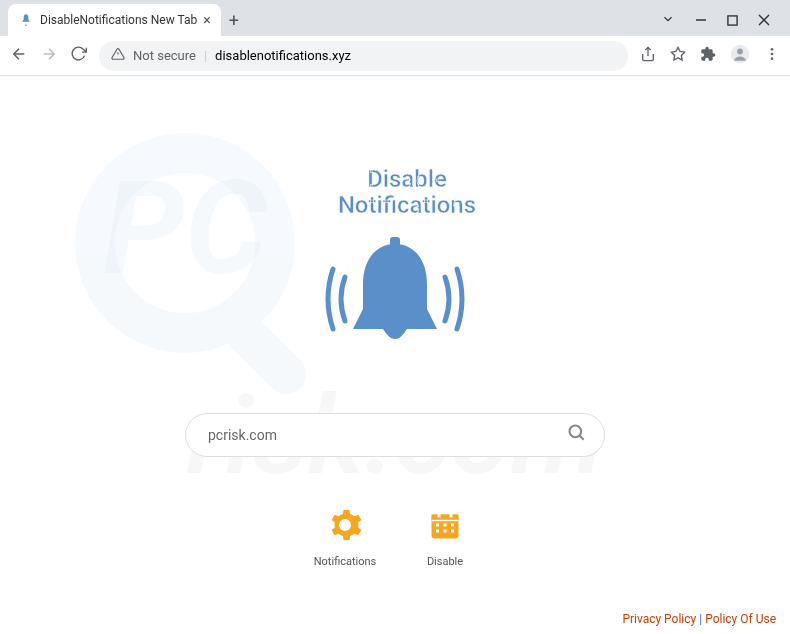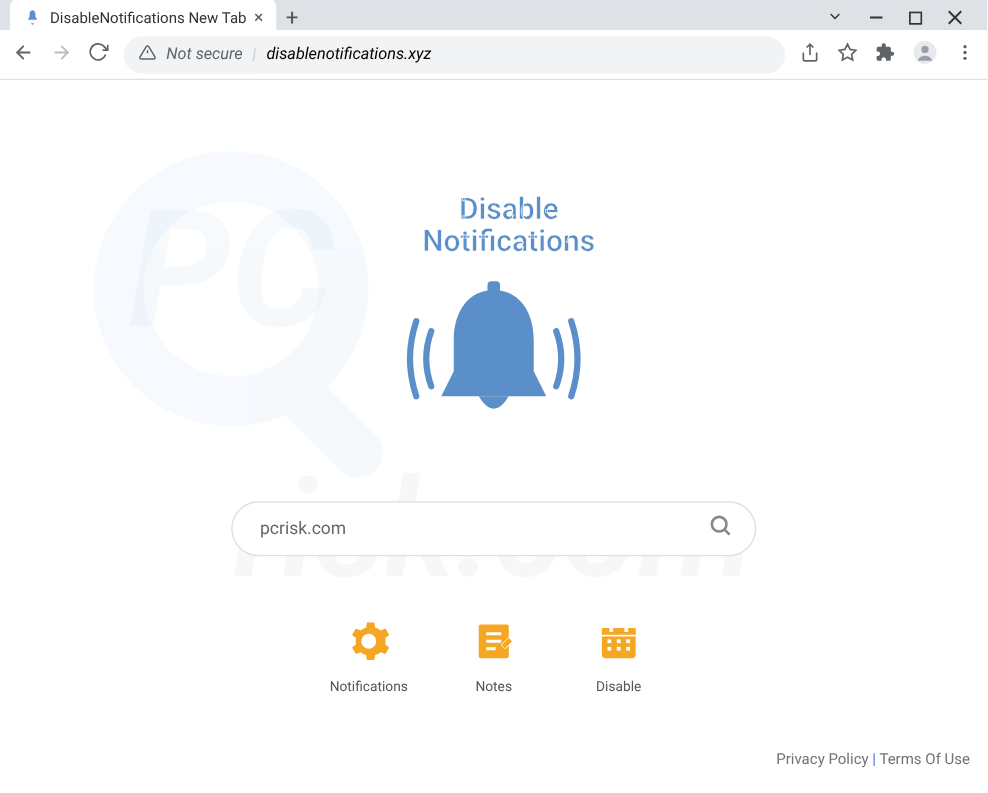--- a/index.html
+++ b/index.html
@@ -1,29 +1,29 @@
 <!DOCTYPE html>
 <html><head>
 <meta charset="utf-8">
 <style>
 * { margin: 0; padding: 0; box-sizing: border-box; font-family: -apple-system, BlinkMacSystemFont, "Segoe UI", Roboto, Arial, sans-serif; }
 body { width: 790px; height: 634px; background: #fff; position: relative; overflow: hidden; }
 
 
 .browser-chrome { background: #dee1e6; }
-.tab-bar { display: flex; align-items: center; height: 24px; padding: 4px 8px 0 8px; }
+.tab-bar { display: flex; align-items: center; height: 36px; padding: 4px 8px 0 8px; }
 .tab { background: #fff; border-radius: 8px 8px 0 0; height: 32px; display: flex; align-items: center; padding: 0 10px; gap: 6px; max-width: 220px; font-size: 12px; color: #333; }
 .tab .favicon { width: 16px; height: 16px; display: flex; align-items: center; justify-content: center; }
 .tab .title { white-space: nowrap; overflow: hidden; text-overflow: ellipsis; flex: 1; }
 .tab .close { font-size: 14px; color: #555; cursor: pointer; }
 .new-tab { margin-left: 8px; color: #555; font-size: 18px; cursor: pointer; }
 .window-controls { margin-left: auto; display: flex; gap: 20px; padding-right: 12px; color: #333; }
 .window-controls span { cursor: pointer; }
 
-.toolbar { background: #fff; height: 40px; display: flex; align-items: center; padding: 0 10px; gap: 12px; border-bottom: 1px solid #e0e0e0; font-style: italic; }
+.toolbar { background: #fff; height: 40px; display: flex; align-items: center; padding: 0 10px; gap: 12px; border-bottom: 1px solid #e0e0e0; }
 .nav-btn { color: #5f6368; cursor: pointer; }
 .nav-btn.disabled { color: #bdbdbd; }
 .address-bar { flex: 1; height: 30px; background: #f1f3f4; border-radius: 15px; display: flex; align-items: center; padding: 0 12px; gap: 8px; font-size: 13px; color: #5f6368; }
 .address-bar .url { color: #000000; }
 .toolbar-icons { display: flex; gap: 14px; color: #5f6368; align-items: center; }
 
 
 .page { position: relative; height: 558px; background: #fff; }
 .watermark { position: absolute; top: 50%; left: 50%; transform: translate(-50%, -50%); pointer-events: none; z-index: 0; }
 .hero { text-align: center; padding-top: 90px; position: relative; z-index: 1; }
@@ -33,21 +33,21 @@
 .search-container { margin: 40px auto 0; width: 420px; position: relative; z-index: 1; }
 .search-box { width: 100%; height: 44px; border: 1px solid #ddd; border-radius: 22px; padding: 0 50px 0 22px; font-size: 14px; color: #666; outline: none; }
 .search-icon-wrap { position: absolute; right: 18px; top: 50%; transform: translateY(-50%); color: #888; }
 
 .shortcuts { margin: 50px auto 0; display: flex; justify-content: center; gap: 28px; position: relative; z-index: 1; }
 .shortcut { display: flex; flex-direction: column; align-items: center; gap: 8px; cursor: pointer; width: 72px; }
 .shortcut-icon { color: #f5a623; }
 .shortcut-label { font-size: 11px; color: #555; }
 
 .footer { position: absolute; bottom: 8px; right: 14px; font-size: 12px; color: #4a6cd4; z-index: 1; }
-.footer a { color: #737373; text-decoration: none; }
+.footer a { color: #c2410c; text-decoration: none; }
 </style>
 </head>
 <body>
 
 <div class="browser-chrome">
   <div class="tab-bar">
     <div class="tab">
       <span class="favicon">
         <svg width="14" height="14" viewBox="0 0 24 24" fill="#5b8fc9">
             <path d="M12 2C10 2 8 4 8 7v4l-2 3v1h12v-1l-2-3V7c0-3-2-5-4-5zm0 20c1.1 0 2-.9 2-2h-4c0 1.1.9 2 2 2z"></path>
@@ -168,32 +168,20 @@
   </div>
 
   <div class="shortcuts">
     <div class="shortcut">
       <span class="shortcut-icon">
         <svg width="36" height="36" viewBox="0 0 24 24" fill="#f5a623">
             <path d="M12 8a4 4 0 1 0 0 8 4 4 0 0 0 0-8zm9 4c0 .6-.1 1.1-.2 1.7l2.1 1.6-2 3.5-2.5-1c-.9.7-1.9 1.2-3 1.5L15 22h-4l-.4-2.7c-1.1-.3-2.1-.8-3-1.5l-2.5 1-2-3.5 2.1-1.6C5.1 13.1 5 12.6 5 12s.1-1.1.2-1.7L3.1 8.7l2-3.5 2.5 1c.9-.7 1.9-1.2 3-1.5L11 2h4l.4 2.7c1.1.3 2.1.8 3 1.5l2.5-1 2 3.5-2.1 1.6c.1.6.2 1.1.2 1.7z"></path>
           </svg>
       </span>
       <span class="shortcut-label">Notifications</span>
-    </div>
-    <div class="shortcut">
-      <span class="shortcut-icon">
-        <svg width="36" height="36" viewBox="0 0 24 24" fill="#f5a623">
-            <rect x="4" y="3" width="16" height="18" rx="1"></rect>
-            <line x1="8" y1="8" x2="16" y2="8" stroke="#fff" stroke-width="1.5"></line>
-            <line x1="8" y1="12" x2="16" y2="12" stroke="#fff" stroke-width="1.5"></line>
-            <line x1="8" y1="16" x2="13" y2="16" stroke="#fff" stroke-width="1.5"></line>
-            <path d="M16 14 L20 10 L22 12 L18 16 Z" fill="#f5a623" stroke="#fff" stroke-width="0.5"></path>
-          </svg>
-      </span>
-      <span class="shortcut-label">Notes</span>
     </div>
     <div class="shortcut">
       <span class="shortcut-icon">
         <svg width="36" height="36" viewBox="0 0 24 24" fill="#f5a623">
             <rect x="3" y="5" width="18" height="16" rx="2"></rect>
             <rect x="3" y="5" width="18" height="4" fill="#f5a623"></rect>
             <line x1="3" y1="9" x2="21" y2="9" stroke="#fff" stroke-width="1"></line>
             <line x1="8" y1="3" x2="8" y2="7" stroke="#fff" stroke-width="2"></line>
             <line x1="16" y1="3" x2="16" y2="7" stroke="#fff" stroke-width="2"></line>
             <g fill="#fff">
@@ -204,16 +192,16 @@
               <rect x="11" y="15" width="2" height="2"></rect>
               <rect x="16" y="15" width="2" height="2"></rect>
             </g>
           </svg>
       </span>
       <span class="shortcut-label">Disable</span>
     </div>
   </div>
 
   <div class="footer">
-    <a href="#">Privacy Policy</a><span> | </span><a href="#">Terms Of Use</a>
+    <a href="#">Privacy Policy</a><span> | </span><a href="#">Policy Of Use</a>
   </div>
 
 </div>
 
 </body></html>

